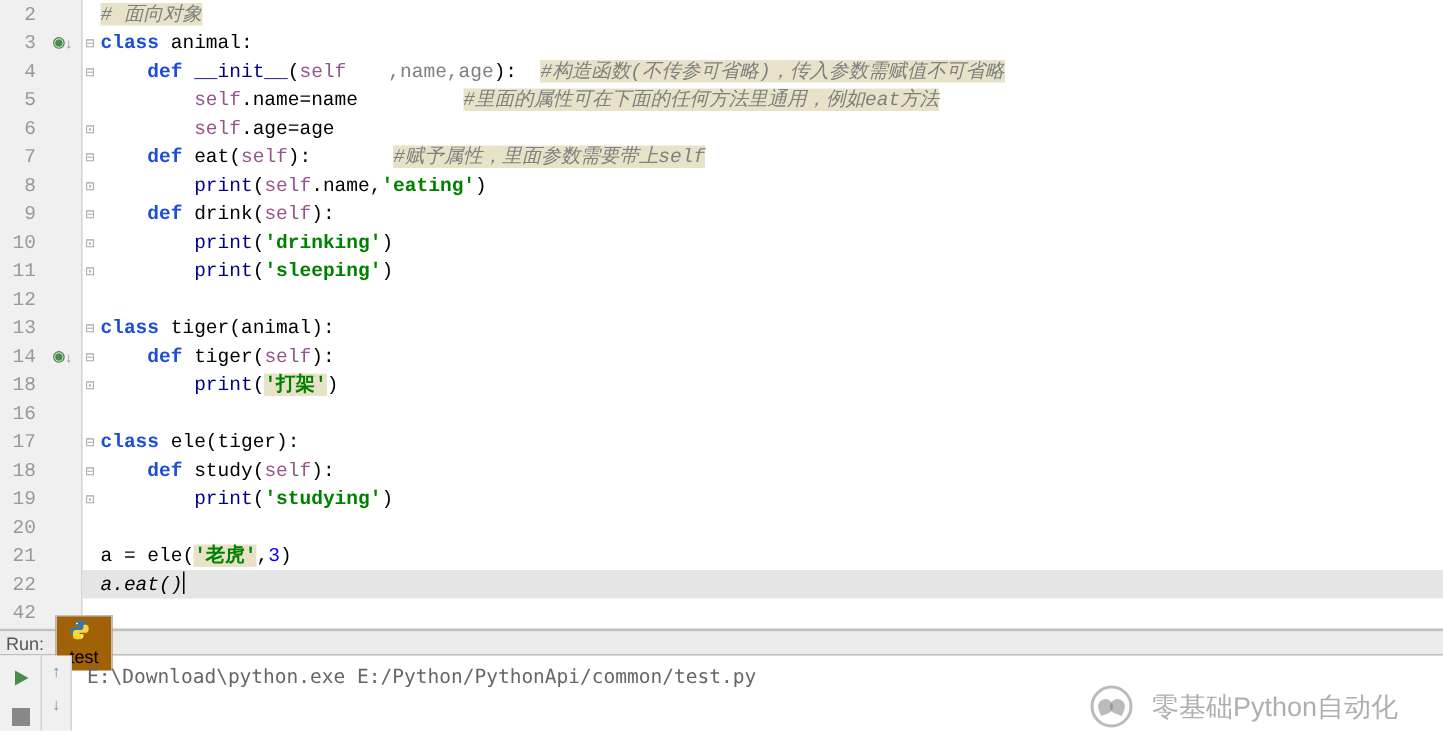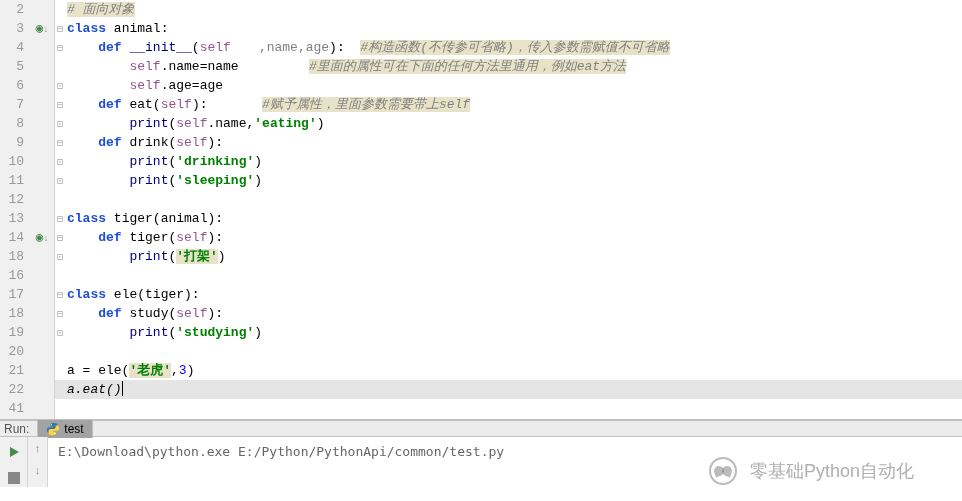--- a/index.html
+++ b/index.html
@@ -74,26 +74,27 @@
   background: #ececec;
   display: flex;
   align-items: center;
   padding-left: 4px;
   font-family: Arial, sans-serif;
   font-size: 12px;
   border-bottom: 1px solid #c0c0c0;
 }
 .run-label { color: #555; margin-right: 8px; }
 .run-tab {
-  background: #a3a3a3;
+  background: #a16207;
   border: 1px solid #c0c0c0;
   border-bottom: none;
   padding: 2px 8px;
   display: flex;
   gap: 4px;
+  flex-direction: column;
 }
 .py-icon {
   width: 14px; height: 14px;
   display: inline-block;
 }
 .run-body {
   display: flex;
 }
 .run-toolbar {
   width: 28px;
@@ -123,21 +124,21 @@
   flex: 1;
   padding: 6px 10px;
   font-family: "Consolas", monospace;
   font-size: 13px;
   line-height: 18px;
 }
 .console .cmd { color: #666; }
 .console .out { color: #000; }
 .watermark {
   position: absolute;
-  right: 48px;
+  right: 30px;
   bottom: 16px;
   font-family: Arial, sans-serif;
   font-size: 18px;
   color: rgba(120,120,120,0.6);
   display: flex;
   align-items: center;
   gap: 13px;
   pointer-events: none;
 }
 .wm-icon {
@@ -176,21 +177,21 @@
           <div>13</div>
           <div>14</div>
           <div>18</div>
           <div>16</div>
           <div>17</div>
           <div>18</div>
           <div>19</div>
           <div>20</div>
           <div>21</div>
           <div>22</div>
-          <div>41</div>
+          <div>42</div>
         </div>
       <div class="markers" id="mks">
           <div></div>
           <div><span class="run">◉</span><span style="font-size:9px">↓</span></div>
           <div></div>
           <div></div>
           <div></div>
           <div></div>
           <div></div>
           <div></div>

